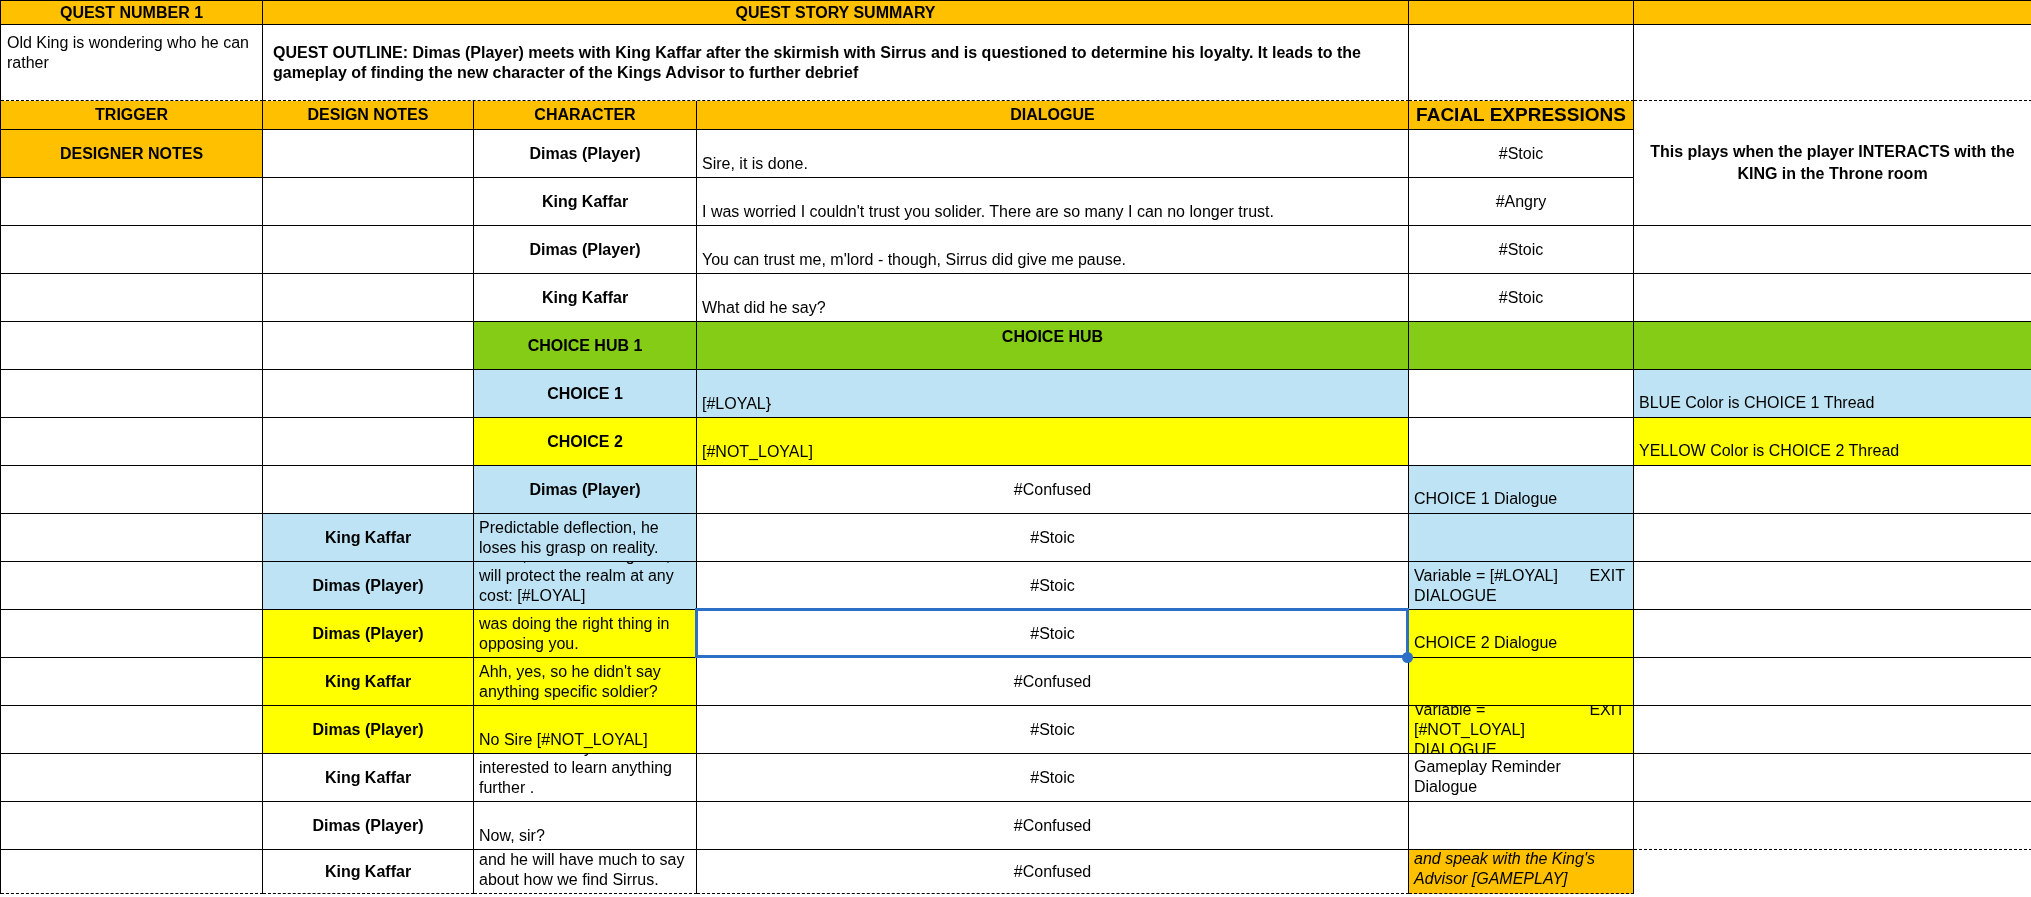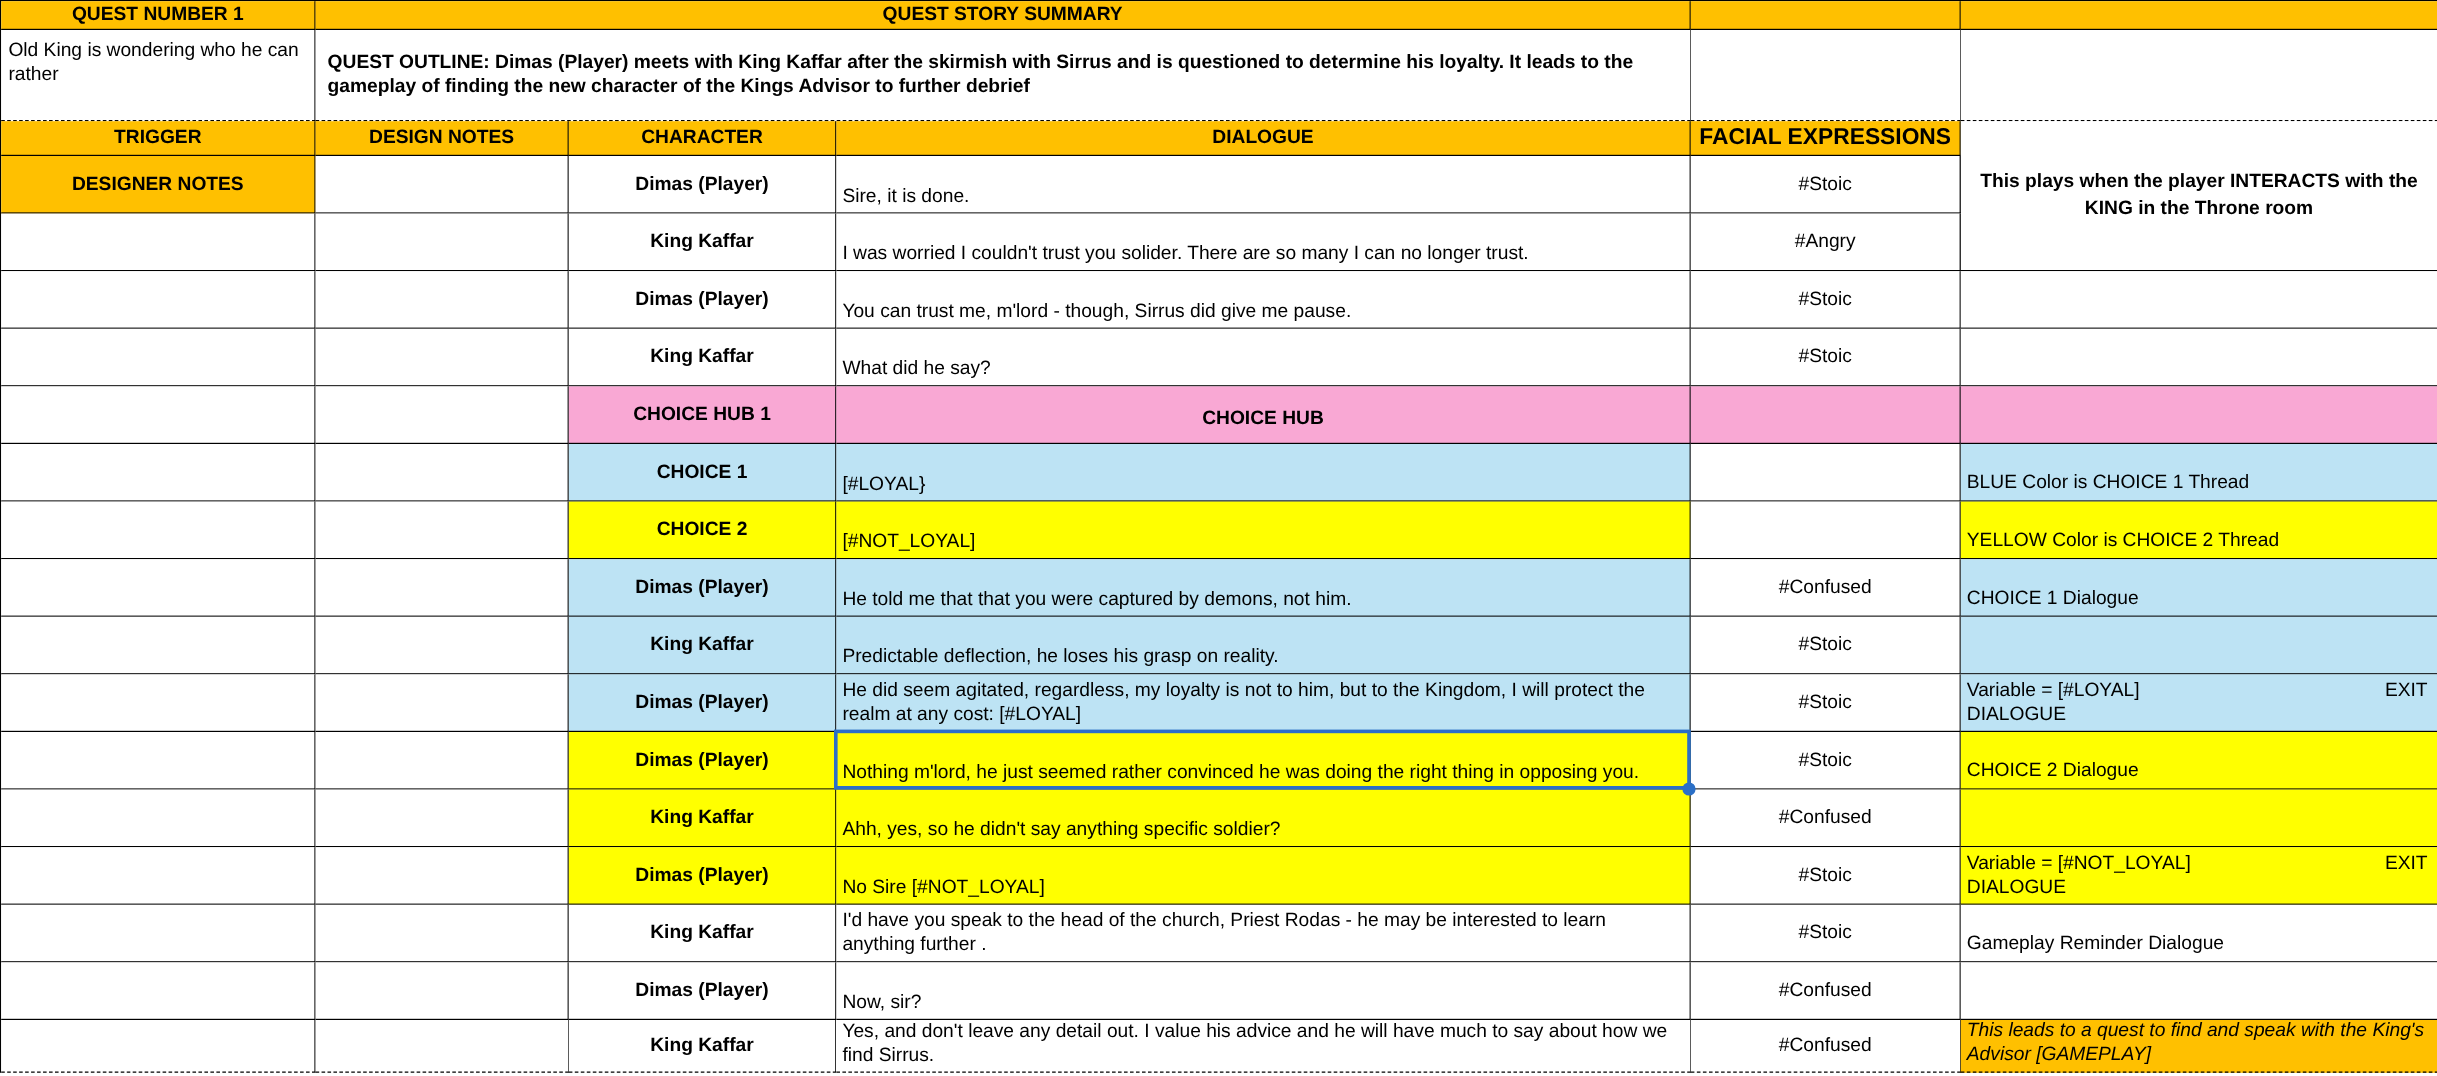--- a/index.html
+++ b/index.html
@@ -32,29 +32,29 @@
   .hd-big{font-size:19px;letter-spacing:0px;}
   
   .pretext{display:flex;align-items:flex-start;padding:8px 6px 0 6px;}
   .outline{font-weight:bold;display:flex;align-items:center;padding:0 10px;}
   
   .trigger{font-weight:bold;display:flex;align-items:center;justify-content:center;text-align:center;padding:0 10px;line-height:22px;}
   
   .chr{font-weight:bold;display:flex;align-items:center;justify-content:center;text-align:center;}
   
   .dlg{display:flex;align-items:flex-end;padding:2px 8px 3px 5px;}
-  .dlg-center{display:flex;align-items:flex-end;justify-content:center;padding-bottom:10px;font-weight:bold;}
+  .dlg-center{display:flex;align-items:flex-end;justify-content:center;padding-bottom:22px;font-weight:bold;}
   
   .fac{display:flex;align-items:center;justify-content:center;}
   
   .nt{display:flex;align-items:flex-end;padding:2px 6px 4px 5px;}
   .nt-exit{display:flex;flex-direction:column;justify-content:center;padding:2px 8px 2px 5px;}
   .nt-exit .l1{display:flex;justify-content:space-between;width:100%;}
   
-  .bg-pink{background:#f9a8d4;}
+  .bg-pink{background:#84cc16;}
   .bg-blue{background:#BDE3F4;}
   .bg-yellow{background:#FFFF00;}
   .bg-orange{background:#FFC000;font-style:italic;}
   
   .dash-b{border-bottom:1px dashed #000;}
   
   .sel{
     position:absolute;left:695px;top:608px;width:714px;height:50px;
     border:3px solid #2B6FC6;box-sizing:border-box;pointer-events:none;z-index:5;
   }
@@ -129,21 +129,20 @@
     <div class="c"></div>
     <div class="c"></div>
     <div class="c chr bg-yellow">CHOICE 2</div>
     <div class="c dlg bg-yellow">[#NOT_LOYAL]</div>
     <div class="c fac"></div>
     <div class="c nt bg-yellow">YELLOW Color is CHOICE 2 Thread</div>
 
     <div class="c"></div>
     <div class="c"></div>
     <div class="c chr bg-blue">Dimas (Player)</div>
-    <div class="c dlg bg-blue">He told me that that you were captured by demons, not him.</div>
     <div class="c fac">#Confused</div>
     <div class="c nt bg-blue">CHOICE 1 Dialogue</div>
 
     <div class="c"></div>
     <div class="c"></div>
     <div class="c chr bg-blue">King Kaffar</div>
     <div class="c dlg bg-blue">Predictable deflection, he loses his grasp on reality.</div>
     <div class="c fac">#Stoic</div>
     <div class="c nt bg-blue"></div>
 

